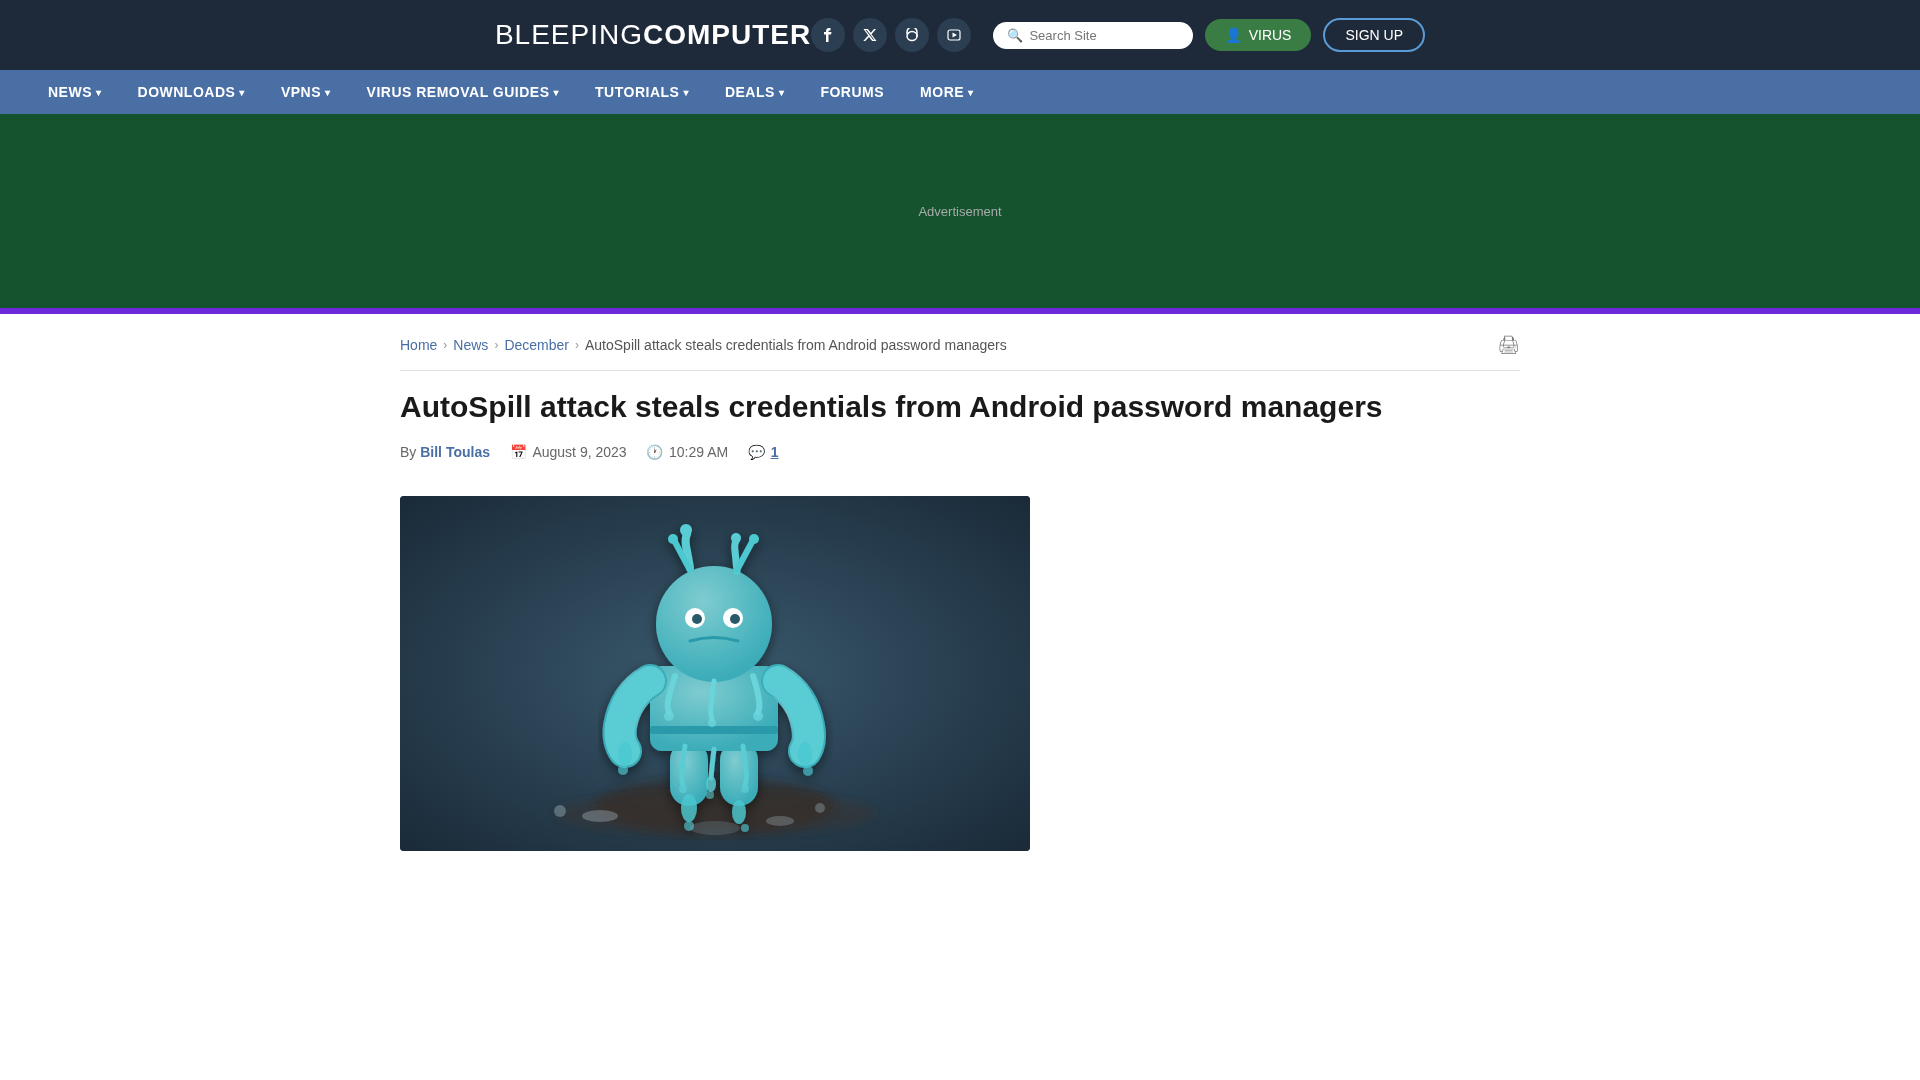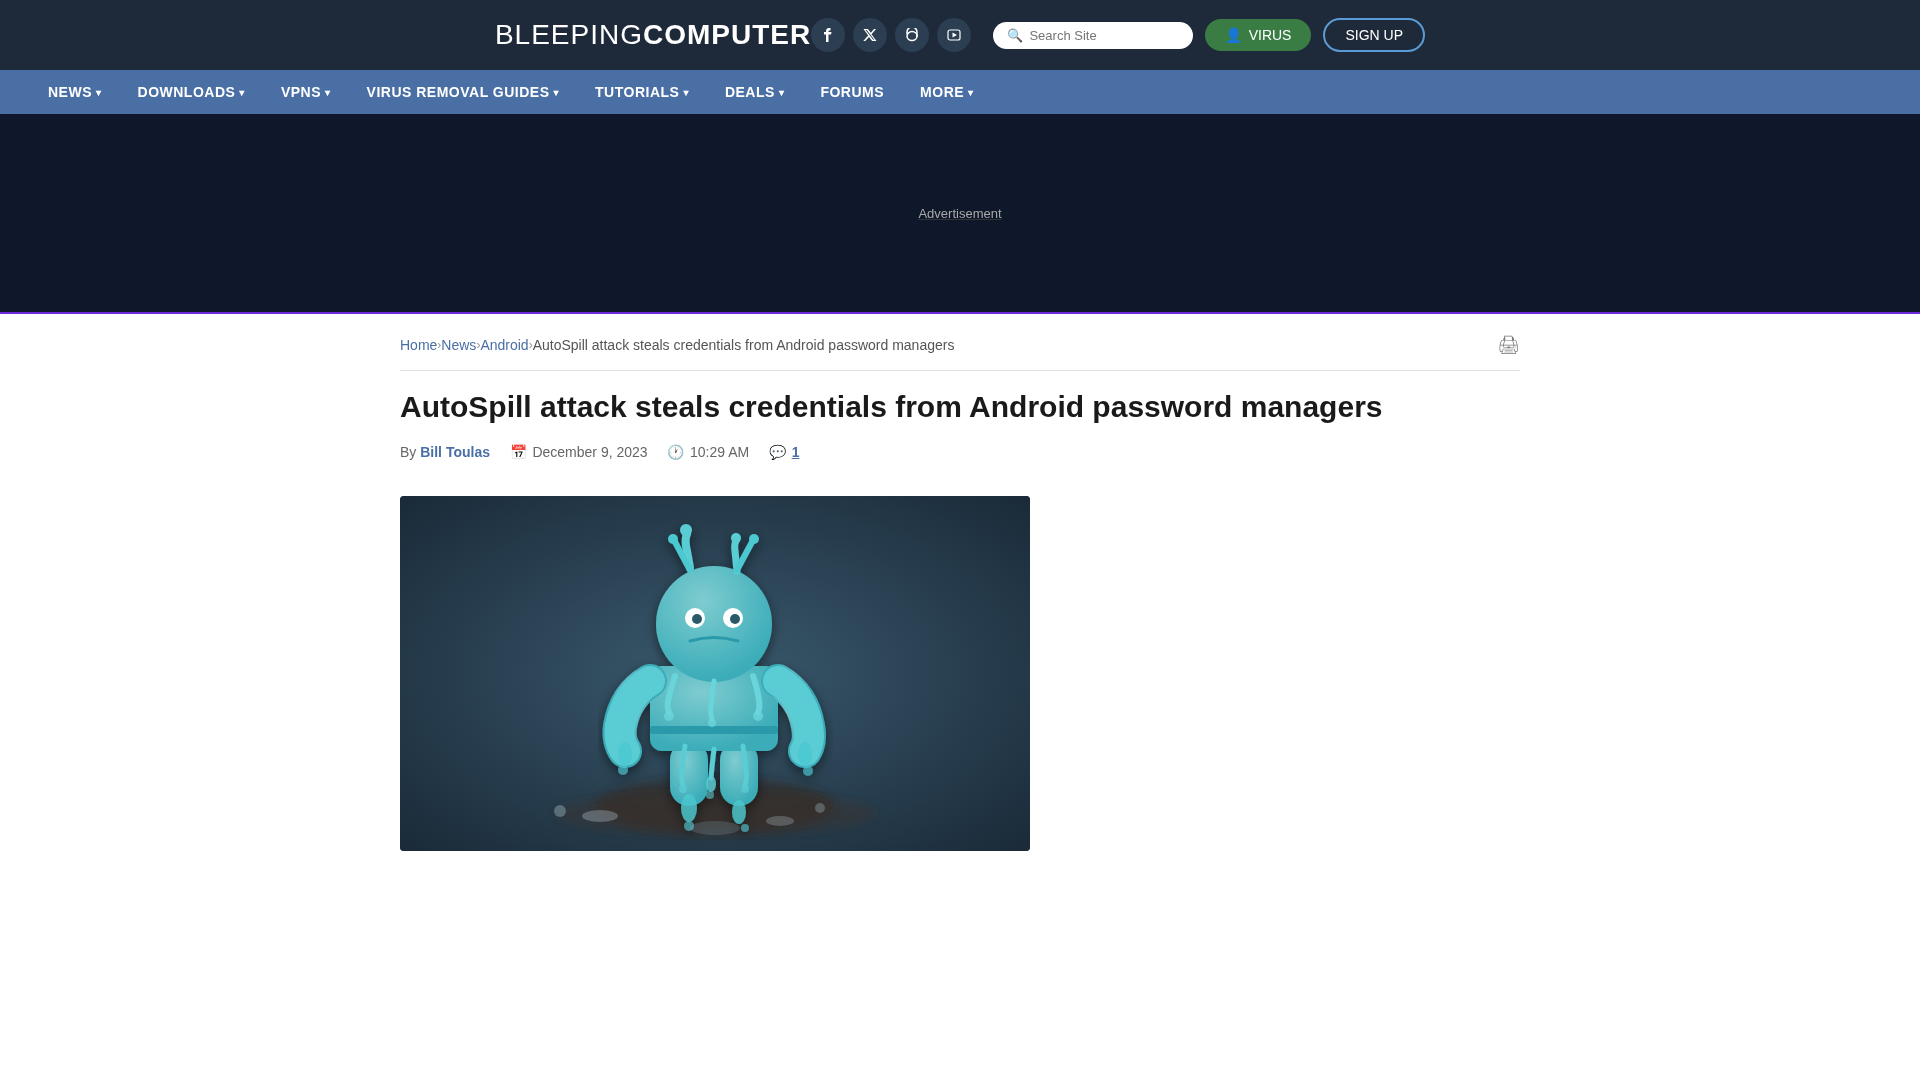--- a/index.html
+++ b/index.html
@@ -107,44 +107,44 @@
       cursor: pointer;
       text-transform: uppercase;
       letter-spacing: 0.5px;
       text-decoration: none;
       gap: 4px;
     }
     .nav-arrow { font-size: 10px; }
 
     
     .ad-area {
-      background: #0f172a;
+      background: #14532d;
       height: 200px;
       display: flex;
       align-items: center;
       justify-content: center;
-      border-bottom: 2px solid #6d28d9;
-      text-decoration: underline;
+      border-bottom: 6px solid #6d28d9;
     }
     .ad-placeholder {
       color: #aaa;
       font-size: 13px;
     }
 
     
     .main-container {
       max-width: 1200px;
       margin: 0 auto;
       padding: 20px 40px;
     }
 
     
     .breadcrumb {
       display: flex;
       align-items: center;
+      gap: 6px;
       margin-bottom: 16px;
       padding-bottom: 14px;
       border-bottom: 1px solid #e0e0e0;
     }
     .breadcrumb-item {
       color: #4a6fa5;
       font-size: 14px;
       text-decoration: none;
       cursor: pointer;
     }
@@ -292,37 +292,37 @@
   <span class="ad-placeholder">Advertisement</span>
 </div>
 
 <div class="main-container">
 
   <div class="breadcrumb">
     <a class="breadcrumb-item" href="#">Home</a>
     <span class="breadcrumb-sep">›</span>
     <a class="breadcrumb-item" href="#">News</a>
     <span class="breadcrumb-sep">›</span>
-    <a class="breadcrumb-item" href="#">Android</a>
+    <a class="breadcrumb-item" href="#">December</a>
     <span class="breadcrumb-sep">›</span>
     <span class="breadcrumb-current">AutoSpill attack steals credentials from Android password managers</span>
     <span class="print-icon" title="Print">🖨</span>
   </div>
 
   <h1 class="article-title">AutoSpill attack steals credentials from Android password managers</h1>
 
   <div class="article-meta">
     <div>
       <span class="author-label">By</span>
       <span> </span>
       <a class="author-name" href="#">Bill Toulas</a>
     </div>
     <div class="meta-item">
       <span class="meta-icon">📅</span>
-      <span>December 9, 2023</span>
+      <span>August 9, 2023</span>
     </div>
     <div class="meta-item">
       <span class="meta-icon">🕐</span>
       <span>10:29 AM</span>
     </div>
     <div class="meta-item">
       <span class="comment-icon">💬</span>
       <a class="comment-count" href="#">1</a>
     </div>
   </div>

